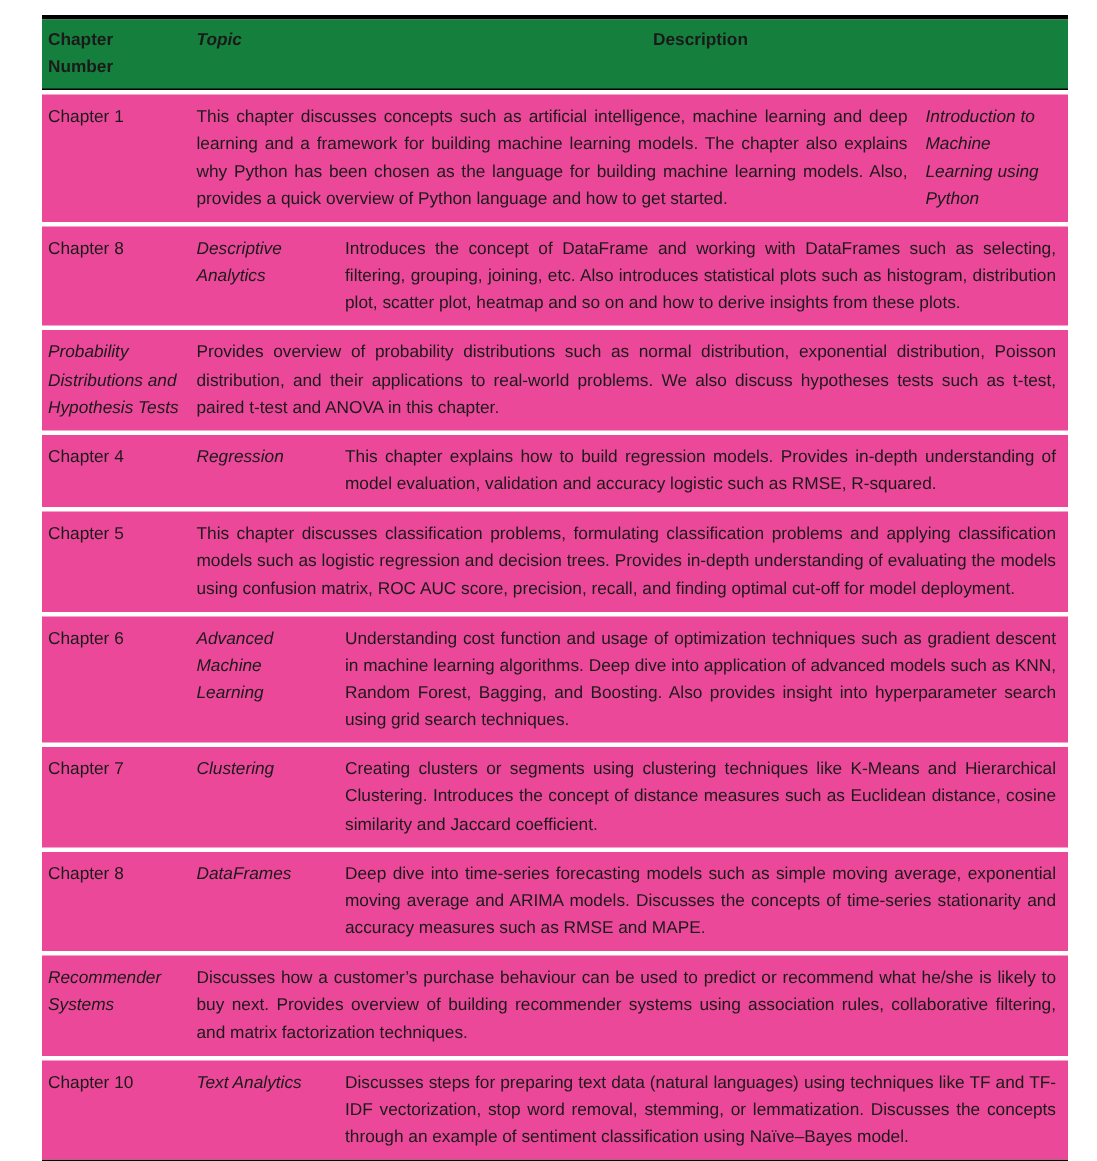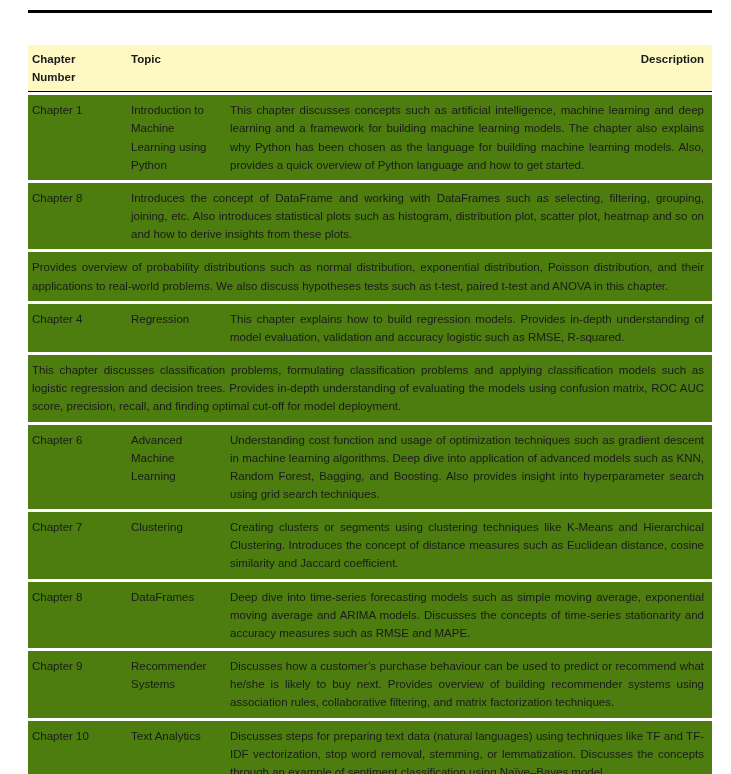--- a/index.html
+++ b/index.html
@@ -19,31 +19,30 @@
     box-sizing: border-box;
     width: 731px;
   }
   .table {
     border-top: 3px solid #000000;
     border-bottom: 3px solid #000000;
     width: 100%;
   }
   .thead {
     display: flex;
-    background: #fef9c3;
+    background: #15803d;
     border-bottom: 1px solid #000000;
     font-weight: bold;
     font-size: 11.5px;
     line-height: 1.4;
     padding: 5px 0 5px 0;
-    margin-top: 32px;
   }
   .tbody .row {
     display: flex;
-    background: #4d7c0f;
+    background: #ec4899;
     margin-top: 3px;
   }
   .tbody .row:last-child {
     margin-bottom: 0;
   }
   .cell {
     box-sizing: border-box;
     padding: 6px 6px 6px 4px;
     font-size: 11.5px;
     line-height: 1.58;
@@ -52,63 +51,67 @@
     padding-top: 0;
     padding-bottom: 0;
   }
   .col-ch {
     flex: 0 0 99px;
     width: 99px;
   }
   .col-topic {
     flex: 0 0 99px;
     width: 99px;
+    font-style: italic;
   }
   .col-desc {
     flex: 1 1 auto;
     text-align: justify;
     padding-right: 8px;
   }
 </style>
 </head>
 <body>
 
 <div class="page">
   <div class="table">
 
     <div class="thead">
       <div class="cell col-ch">Chapter Number</div>
       <div class="cell col-topic">Topic</div>
-      <div class="cell col-desc" style="text-align:right;">Description</div>
+      <div class="cell col-desc" style="text-align:center;">Description</div>
     </div>
 
     <div class="tbody">
 
         <div class="row">
           <div class="cell col-ch">Chapter 1</div>
+          <div class="cell col-desc">This chapter discusses concepts such as artificial intelligence, machine learning and deep learning and a framework for building machine learning models. The chapter also explains why Python has been chosen as the language for building machine learning models. Also, provides a quick overview of Python language and how to get started.</div>
           <div class="cell col-topic">Introduction to Machine Learning using Python</div>
-          <div class="cell col-desc">This chapter discusses concepts such as artificial intelligence, machine learning and deep learning and a framework for building machine learning models. The chapter also explains why Python has been chosen as the language for building machine learning models. Also, provides a quick overview of Python language and how to get started.</div>
         </div>
 
         <div class="row">
           <div class="cell col-ch">Chapter 8</div>
+          <div class="cell col-topic">Descriptive Analytics</div>
           <div class="cell col-desc">Introduces the concept of DataFrame and working with DataFrames such as selecting, filtering, grouping, joining, etc. Also introduces statistical plots such as histogram, distribution plot, scatter plot, heatmap and so on and how to derive insights from these plots.</div>
         </div>
 
         <div class="row">
+          <div class="cell col-topic">Probability Distributions and Hypothesis Tests</div>
           <div class="cell col-desc">Provides overview of probability distributions such as normal distribution, exponential distribution, Poisson distribution, and their applications to real-world problems. We also discuss hypotheses tests such as t-test, paired t-test and ANOVA in this chapter.</div>
         </div>
 
         <div class="row">
           <div class="cell col-ch">Chapter 4</div>
           <div class="cell col-topic">Regression</div>
           <div class="cell col-desc">This chapter explains how to build regression models. Provides in-depth understanding of model evaluation, validation and accuracy logistic such as RMSE, R-squared.</div>
         </div>
 
         <div class="row">
+          <div class="cell col-ch">Chapter 5</div>
           <div class="cell col-desc">This chapter discusses classification problems, formulating classification problems and applying classification models such as logistic regression and decision trees. Provides in-depth understanding of evaluating the models using confusion matrix, ROC AUC score, precision, recall, and finding optimal cut-off for model deployment.</div>
         </div>
 
         <div class="row">
           <div class="cell col-ch">Chapter 6</div>
           <div class="cell col-topic">Advanced Machine Learning</div>
           <div class="cell col-desc">Understanding cost function and usage of optimization techniques such as gradient descent in machine learning algorithms. Deep dive into application of advanced models such as KNN, Random Forest, Bagging, and Boosting. Also provides insight into hyperparameter search using grid search techniques.</div>
         </div>
 
         <div class="row">
@@ -117,21 +120,20 @@
           <div class="cell col-desc">Creating clusters or segments using clustering techniques like K-Means and Hierarchical Clustering. Introduces the concept of distance measures such as Euclidean distance, cosine similarity and Jaccard coefficient.</div>
         </div>
 
         <div class="row">
           <div class="cell col-ch">Chapter 8</div>
           <div class="cell col-topic">DataFrames</div>
           <div class="cell col-desc">Deep dive into time-series forecasting models such as simple moving average, exponential moving average and ARIMA models. Discusses the concepts of time-series stationarity and accuracy measures such as RMSE and MAPE.</div>
         </div>
 
         <div class="row">
-          <div class="cell col-ch">Chapter 9</div>
           <div class="cell col-topic">Recommender Systems</div>
           <div class="cell col-desc">Discusses how a customer’s purchase behaviour can be used to predict or recommend what he/she is likely to buy next. Provides overview of building recommender systems using association rules, collaborative filtering, and matrix factorization techniques.</div>
         </div>
 
         <div class="row">
           <div class="cell col-ch">Chapter 10</div>
           <div class="cell col-topic">Text Analytics</div>
           <div class="cell col-desc">Discusses steps for preparing text data (natural languages) using techniques like TF and TF-IDF vectorization, stop word removal, stemming, or lemmatization. Discusses the concepts through an example of sentiment classification using Naïve–Bayes model.</div>
         </div>
       </div>

